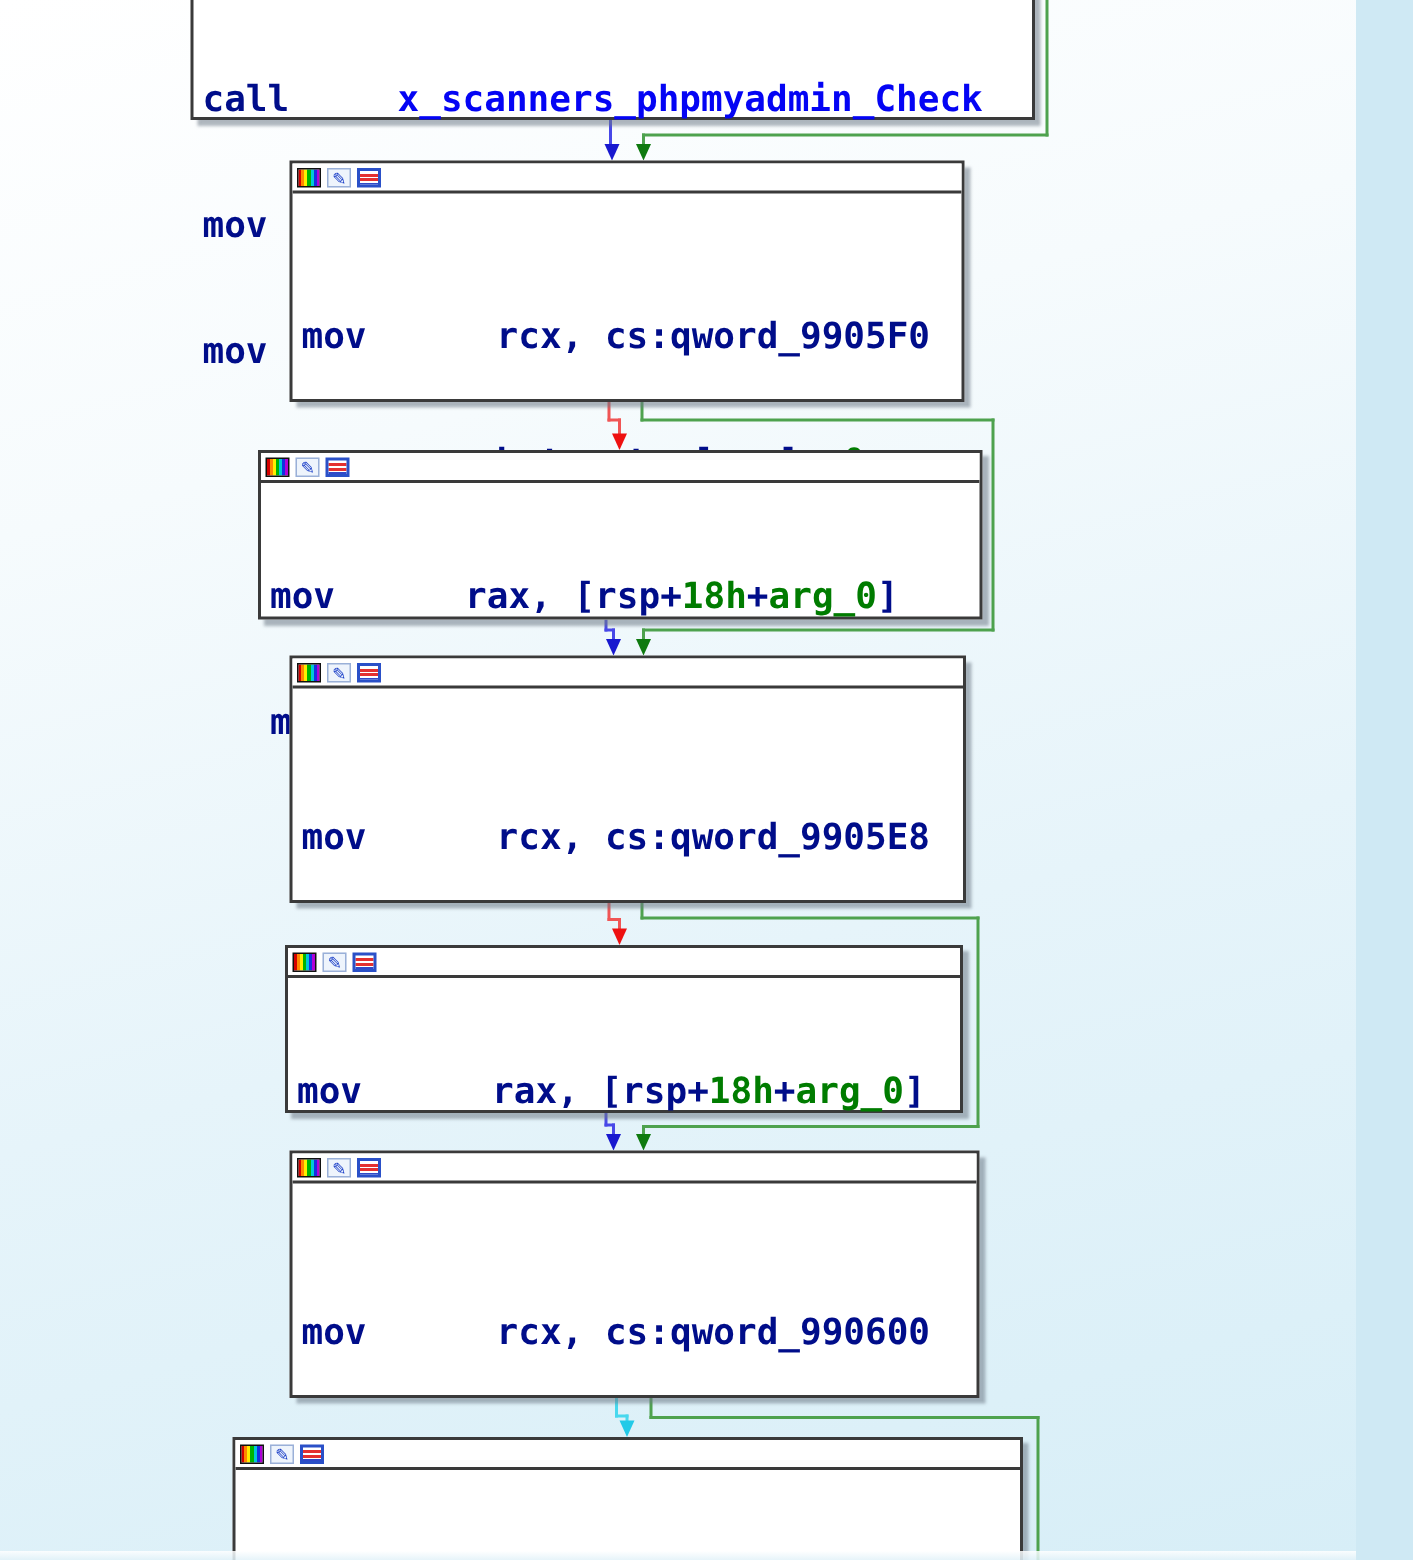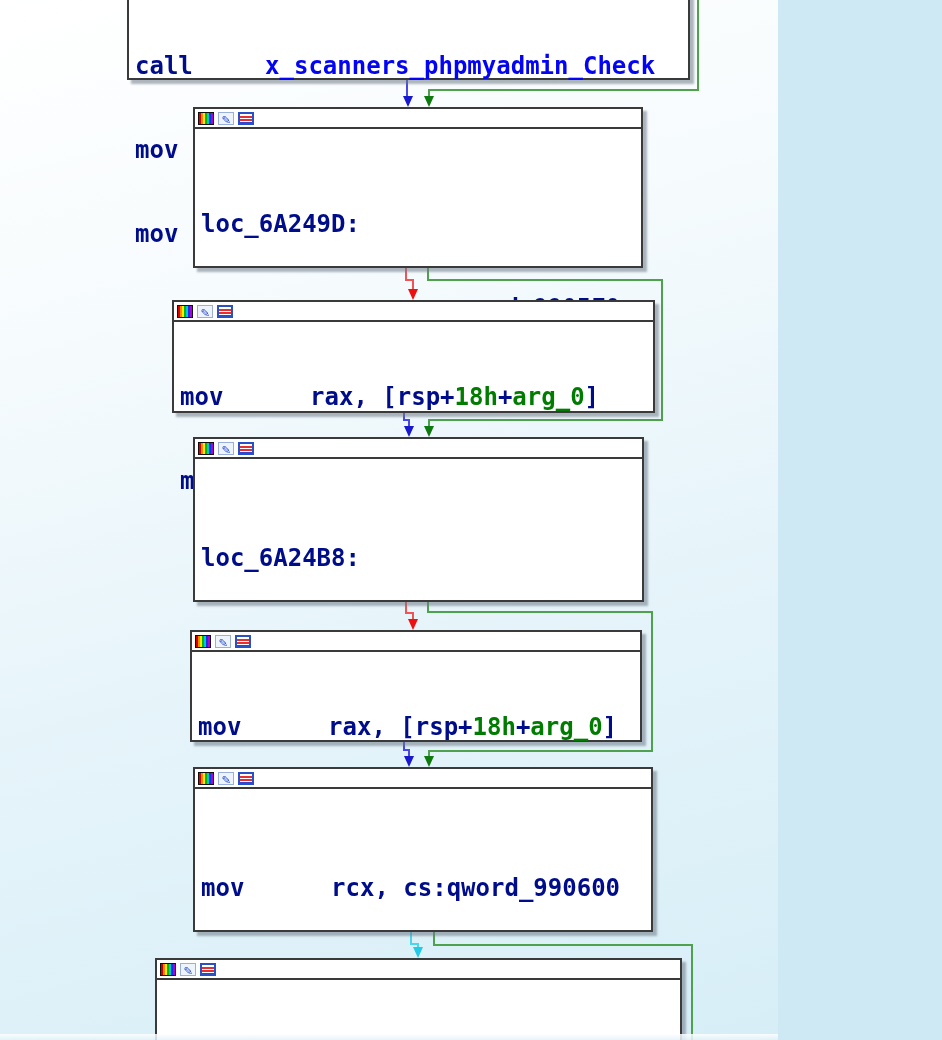--- a/index.html
+++ b/index.html
@@ -1,17 +1,17 @@
 <!DOCTYPE html>
 <html><head>
 <meta charset="utf-8">
 <style>
   html,body{margin:0;padding:0;background:#cfe9f4;}
   #canvas{
-    position:relative;width:778px;height:1040px;overflow:hidden;
+    position:relative;width:904px;height:1040px;overflow:hidden;
     background:linear-gradient(165deg,#ffffff 0%,#f6fbfd 28%,#e6f4fa 60%,#d7eef7 100%);
     font-family:"DejaVu Sans Mono",monospace;
   }
   .node{
     position:absolute;box-sizing:border-box;background:#ffffff;
     border:2px solid #3a3a3a;
     box-shadow:4px 4px 2px rgba(110,122,134,.55);
   }
   .tbar{
     height:20px;box-sizing:border-box;border-bottom:2px solid #3a3a3a;
@@ -114,21 +114,20 @@
     </div>
   </div>
 
   <div class="node" style="left:193px;top:107px;width:450px;height:161px">
     <div class="tbar">
       <span class="ic ic-color"></span>
       <span class="ic ic-pencil">✎</span>
       <span class="ic ic-group"></span>
     </div>
     <div class="code" style="padding-top:25px">
-      <div class="line"><span class="c-ins">loc_6A249D:</span></div>
       <div class="line"><span class="c-ins">mov      rcx, cs:qword_9905F0</span></div>
       <div class="line"><span class="c-ins">cmp      byte ptr [rcx], </span><span class="c-num">0</span></div>
       <div class="line"><span class="c-ins">jz       short loc_6A24B8</span></div>
     </div>
   </div>
 
   <div class="node" style="left:172px;top:300px;width:483px;height:113px">
     <div class="tbar">
       <span class="ic ic-color"></span>
       <span class="ic ic-pencil">✎</span>
@@ -140,21 +139,20 @@
     </div>
   </div>
 
   <div class="node" style="left:193px;top:437px;width:451px;height:165px">
     <div class="tbar">
       <span class="ic ic-color"></span>
       <span class="ic ic-pencil">✎</span>
       <span class="ic ic-group"></span>
     </div>
     <div class="code" style="padding-top:29px">
-      <div class="line"><span class="c-ins">loc_6A24B8:</span></div>
       <div class="line"><span class="c-ins">mov      rcx, cs:qword_9905E8</span></div>
       <div class="line"><span class="c-ins">cmp      byte ptr [rcx], </span><span class="c-num">0</span></div>
       <div class="line"><span class="c-ins">jz       short loc_6A24D3</span></div>
     </div>
   </div>
 
   <div class="node" style="left:190px;top:630px;width:452px;height:112px">
     <div class="tbar">
       <span class="ic ic-color"></span>
       <span class="ic ic-pencil">✎</span>

